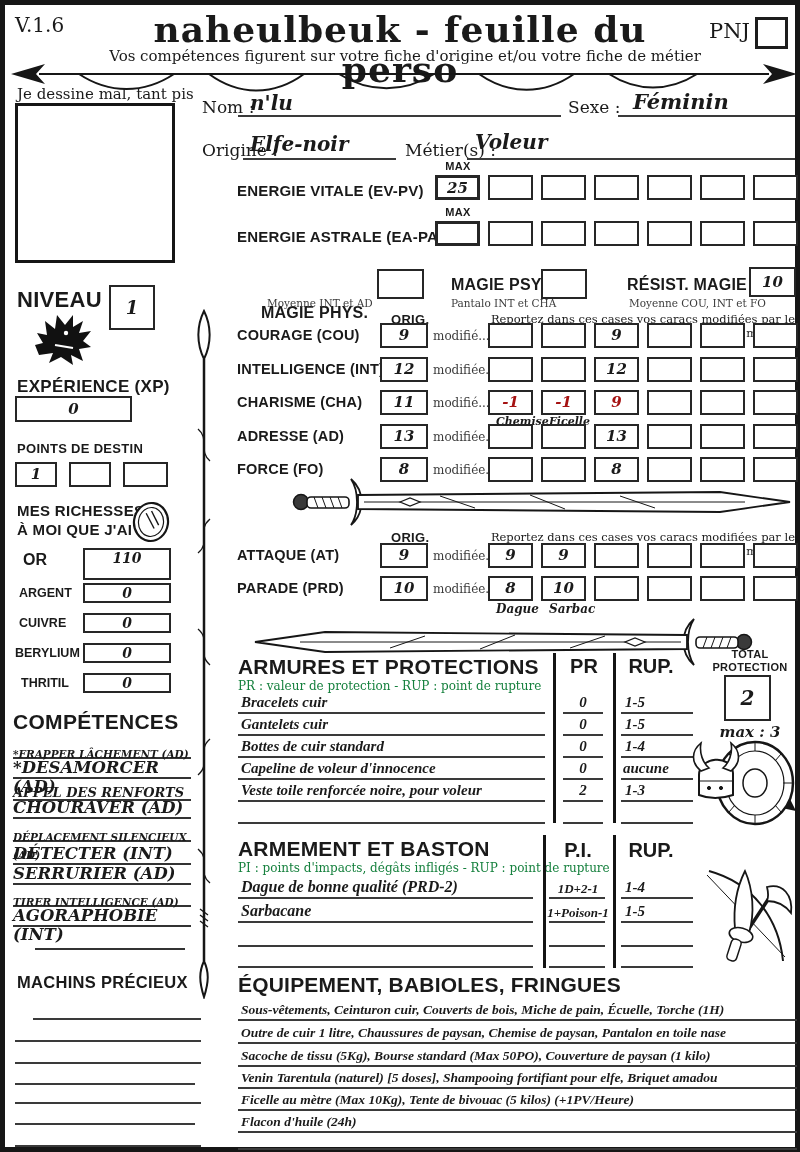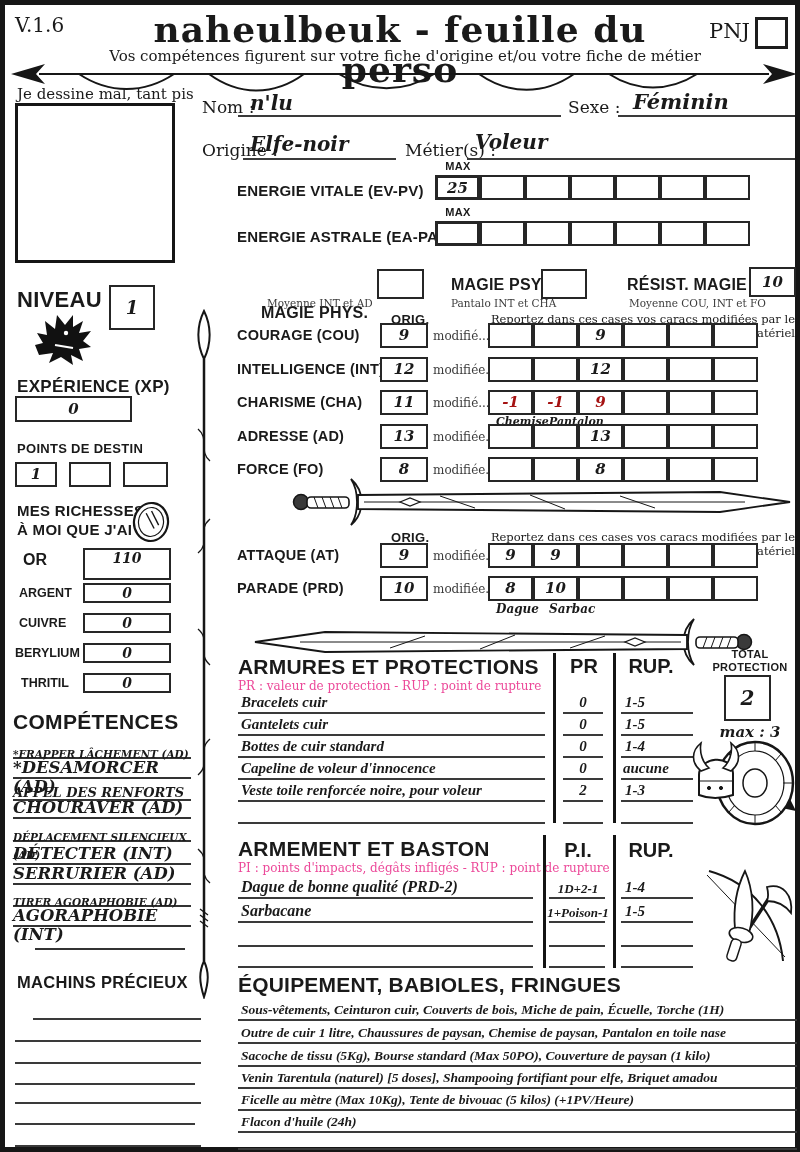--- a/index.html
+++ b/index.html
@@ -7,37 +7,37 @@
        font-family:"Liberation Sans",sans-serif;}
   .sheet{position:absolute;inset:0;border:5px solid #161616;box-sizing:border-box;background:#fff;}
   .abs{position:absolute;}
   .serif{font-family:"DejaVu Serif",serif;}
   .hand{font-family:"DejaVu Serif",serif;font-style:italic;font-weight:600;}
   .bold{font-family:"Liberation Sans",sans-serif;font-weight:700;letter-spacing:.3px;}
   .uline{position:absolute;height:0;border-bottom:2px solid #3a3a3a;}
   .vline{position:absolute;width:0;border-left:3px solid #141414;}
   .obox{position:absolute;border:2px solid #262626;background:#fff;box-sizing:border-box;
         text-align:center;font:italic 600 15px "DejaVu Serif",serif;}
-  .cellrow{position:absolute;display:flex;gap:0;}
+  .cellrow{position:absolute;display:flex;gap:8px;}
   .c{width:45px;height:25px;border:2px solid #262626;box-sizing:border-box;background:#fff;
      text-align:center;font:italic 600 15px "DejaVu Serif",serif;line-height:20px;}
   .c.maxc{border-width:3px;}
   .c.red{color:#a51212;}
   .statlabel{position:absolute;font-weight:700;font-size:14.5px;letter-spacing:.2px;}
   .modif{position:absolute;font-family:"DejaVu Serif",serif;font-size:12px;color:#3c3c3c;}
   .subnote{position:absolute;font-family:"DejaVu Serif",serif;font-size:10.5px;color:#3c3c3c;}
   .boxnote{position:absolute;width:45px;text-align:left;font:italic 600 11px "DejaVu Serif",serif;margin-left:8px;}
   .sk{position:absolute;left:8px;width:178px;border-bottom:2px solid #333;}
   .sk-b{font:italic 600 16.5px "DejaVu Serif",serif;}
   .sk-m{font:italic 600 13px "DejaVu Serif",serif;}
   .sk-s{font:italic 600 10.5px "DejaVu Serif",serif;}
   .money-lbl{position:absolute;font-weight:700;}
   .itemline{position:absolute;font-family:Liberation Serif, serif;font-style:italic;font-weight:600;white-space:nowrap;}
   .secTitle{position:absolute;font-weight:700;font-size:21px;letter-spacing:.2px;}
-  .secSub{position:absolute;font-family:"DejaVu Serif",serif;font-size:12px;color:#ec4899;}
+  .secSub{position:absolute;font-family:"DejaVu Serif",serif;font-size:12px;color:#15803d;}
   .colhead{position:absolute;font-weight:700;font-size:20px;text-align:center;}
 </style>
 </head>
 <body>
 
 <div class="sheet">
 
   <div class="abs serif" style="left:10px;top:8px;font-size:20px;">V.1.6</div>
   <div class="abs serif" style="left:100px;top:4px;width:590px;text-align:center;font-size:36px;font-weight:700;letter-spacing:1px;text-transform:lowercase;line-height:40px;">Naheulbeuk - Feuille du Perso</div>
   <div class="abs serif" style="left:100px;top:42px;width:600px;text-align:center;font-size:15px;">Vos compétences figurent sur votre fiche d'origine et/ou votre fiche de métier</div>
@@ -141,21 +141,21 @@
   <div class="modif" style="left:428px;top:391px;">modifié...</div>
   <div class="cellrow" style="left:483px;top:385px;">
     <div class="c red">-1</div>
     <div class="c red">-1</div>
     <div class="c red">9</div>
     <div class="c"></div>
     <div class="c"></div>
     <div class="c"></div>
   </div>
   <div class="boxnote" style="left:483px;top:410px;">Chemise</div>
-  <div class="boxnote" style="left:536px;top:410px;">Pantalon</div>
+  <div class="boxnote" style="left:536px;top:410px;">Ficelle</div>
 
   <div class="statlabel" style="left:232px;top:423px;">ADRESSE (AD)</div>
   <div class="obox" style="left:375px;top:419px;width:48px;height:25px;line-height:21px;">13</div>
   <div class="modif" style="left:428px;top:425px;">modifiée...</div>
   <div class="cellrow" style="left:483px;top:419px;">
     <div class="c"></div>
     <div class="c"></div>
     <div class="c">13</div>
     <div class="c"></div>
     <div class="c"></div>
@@ -293,21 +293,21 @@
   </svg>
 
   <div class="abs bold" style="left:8px;top:705px;font-size:21px;">COMPÉTENCES</div>
   <div class="sk" style="top:739px;height:13px;"><span class="sk-s">*FRAPPER LÂCHEMENT (AD)</span></div>
   <div class="sk" style="top:753px;height:19px;"><span class="sk-b">*DÉSAMORCER (AD)</span></div>
   <div class="sk" style="top:778px;height:16px;"><span class="sk-m">APPEL DES RENFORTS</span></div>
   <div class="sk" style="top:793px;height:19px;"><span class="sk-b">CHOURAVER (AD)</span></div>
   <div class="sk" style="top:822px;height:13px;"><span class="sk-s">DÉPLACEMENT SILENCIEUX (AD)</span></div>
   <div class="sk" style="top:839px;height:19px;"><span class="sk-b">DÉTECTER (INT)</span></div>
   <div class="sk" style="top:859px;height:19px;"><span class="sk-b">SERRURIER (AD)</span></div>
-  <div class="sk" style="top:887px;height:13px;"><span class="sk-s">TIRER AGORAPHOBIE (AD)</span></div>
+  <div class="sk" style="top:887px;height:13px;"><span class="sk-s">TIRER INTELLIGENCE (AD)</span></div>
   <div class="sk" style="top:901px;height:19px;"><span class="sk-b">AGORAPHOBIE (INT)</span></div>
   <div class="sk" style="top:924px;height:19px;width:150px;left:30px;"><span class="sk-b"></span></div>
 
   <div class="abs bold" style="left:12px;top:968px;font-size:16.5px;">MACHINS PRÉCIEUX</div>
   <div class="uline" style="left:28px;top:1013px;width:168px;"></div>
   <div class="uline" style="left:10px;top:1035px;width:186px;"></div>
   <div class="uline" style="left:10px;top:1057px;width:186px;"></div>
   <div class="uline" style="left:10px;top:1078px;width:180px;"></div>
   <div class="uline" style="left:10px;top:1097px;width:186px;"></div>
   <div class="uline" style="left:10px;top:1118px;width:180px;"></div>

